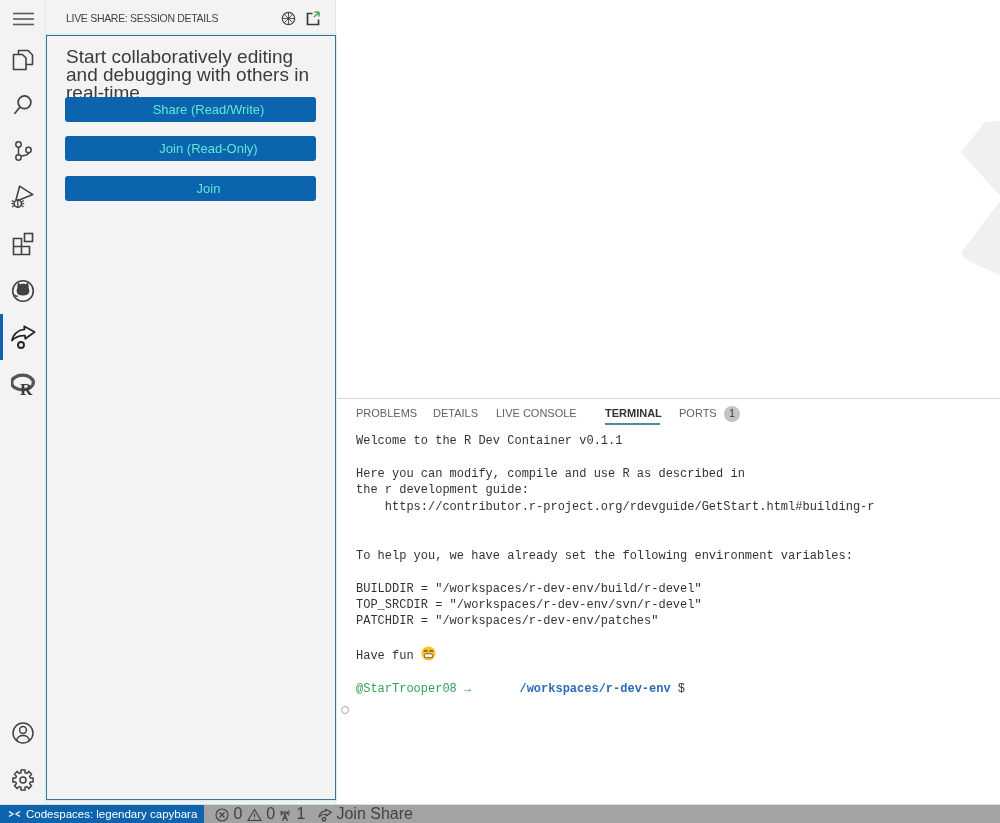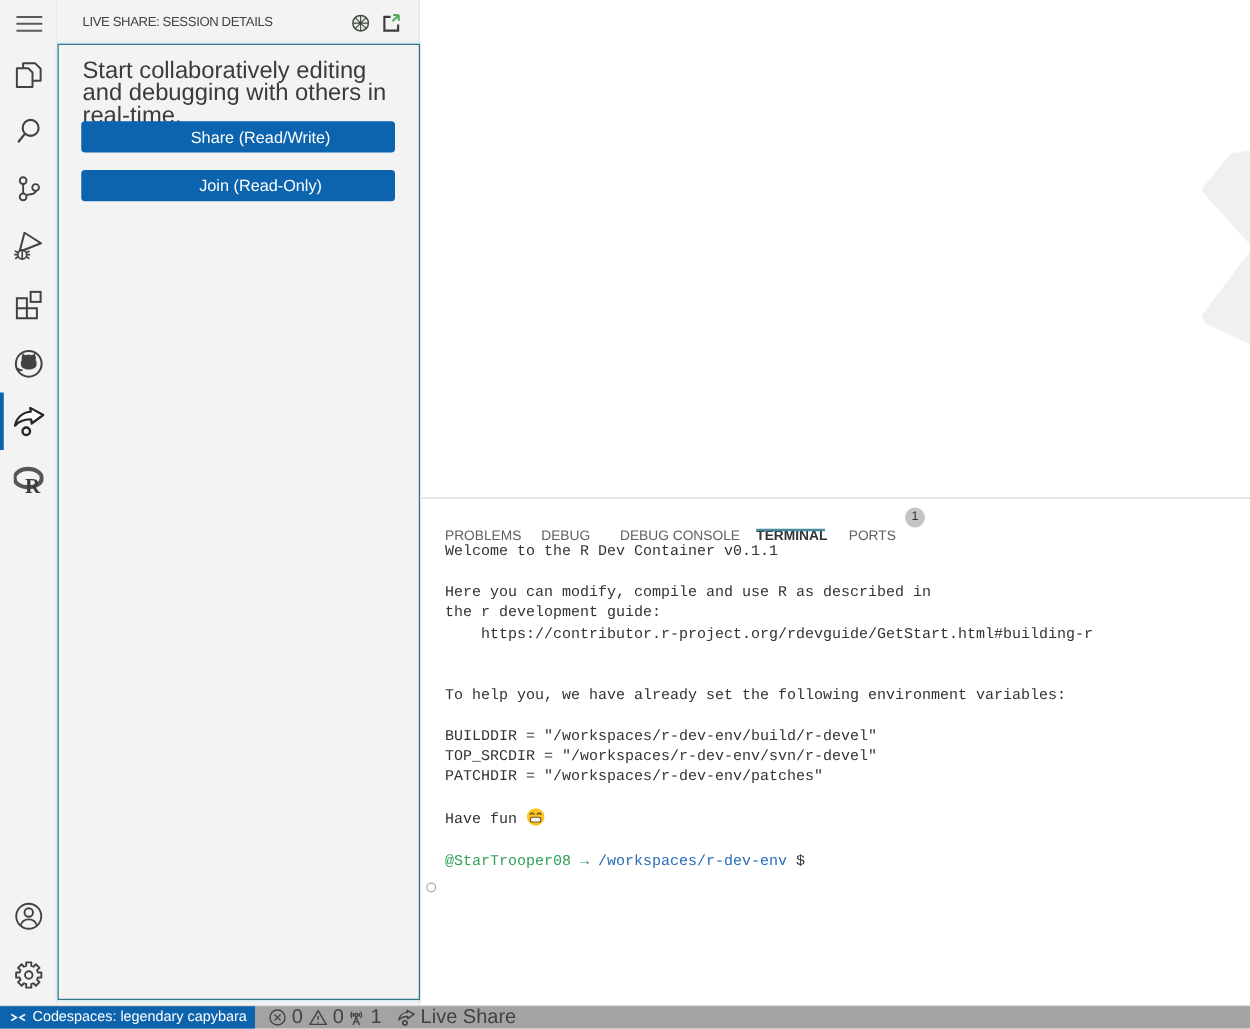--- a/index.html
+++ b/index.html
@@ -14,39 +14,39 @@
   #activeBar { left:0; top:314px; width:3px; height:46px; background:#0d62ae; }
 
   
   #sidebar { left:46px; top:0; width:290px; height:805px; background:#f3f3f3;
     border-right:1px solid #e2e2e2; }
   #sbtitle { left:66px; top:12px; font-size:10.5px; color:#424242; letter-spacing:-0.3px; }
   #focusbox { left:46px; top:35px; width:290px; height:765px;
     border:1.5px solid #38758a; box-shadow:0 0 0 1.5px #d9edf5; background:#f3f3f3; }
   #intro { left:66px; top:49px; width:252px; font-size:19px; line-height:18px; color:#3b3b3b; }
   .btn { position:absolute; left:65px; width:251px; height:25px; background:#0c63ae;
-    border-radius:3px; color:#ffffff; font-size:13px; text-align:center; line-height:25px;padding-left:36px; }
+    border-radius:3px; color:#5eead4; font-size:13px; text-align:center; line-height:25px;padding-left:36px; }
 
   
   #editor { left:337px; top:0; width:663px; height:398px; background:#fff; }
 
   
   #panel { left:337px; top:398px; width:663px; height:407px; background:#fff;
     border-top:1px solid #d8d8d8; }
-  .tab { position:absolute; top:423px; font-size:11px; color:#616161; letter-spacing:0; }
+  .tab { position:absolute; top:407px; font-size:11px; color:#616161; letter-spacing:0; }
   #tabterm { color:#333;font-weight:bold; }
   #termline { left:605px; top:423px; width:55px; height:2px; background:#4a8ba0; }
   #badge { left:724px; top:406px; width:16px; height:16px; border-radius:50%;
     background:#c4c4c4; color:#333; font-size:10px; text-align:center; line-height:16px; }
 
   #term { left:356px; top:433px; font-family:"Liberation Mono", monospace;
     font-size:12px; line-height:16.4px; color:#333; white-space:pre; }
   .g { color:#33a058;text-align:center; }
   .t { color:#2f9577; }
-  .b { color:#2a6cb8; font-weight:normal; }
+  .b { color:#2a6cb8; font-weight:bold;margin-left:41px; }
   #promptdot { left:341px; top:706px; width:8px; height:8px; border:1.5px solid #aaa;
     border-radius:50%; }
 
   
   #status { left:0; top:804px; width:1000px; height:19px; background:#a3a3a3;
     border-top:1px solid #dcdcdc; }
   #remote { left:0; top:0; width:204px; height:18px; background:#0e63ad; color:#fff; font-size:11.5px; line-height:18px; }
   .sitem { position:absolute; top:0; height:18px; font-size:16px; color:#424242;
     line-height:18px; }
 </style>
@@ -131,33 +131,34 @@
   </svg>
   <svg class="abs" style="left:305px; top:10px" width="16" height="16" viewBox="0 0 16 16">
     <path d="M13.5 9.5 v5 h-11 v-11 h5" fill="none" stroke="#3b3b3b" stroke-width="1.7"></path>
     <path d="M9 7 L14 2 M14 2 h-4.5 M14 2 v4.5" stroke="#56ab5a" stroke-width="1.7" fill="none"></path>
   </svg>
 
   <div id="focusbox" class="abs"></div>
   <div id="intro" class="abs" style="top:48px">Start collaboratively editing and debugging with&nbsp;others in real-time.</div>
   <div class="btn" style="top:97px">Share (Read/Write)</div>
   <div class="btn" style="top:136px">Join (Read-Only)</div>
+  <div class="btn" style="top:176px">Join</div>
 
   <div id="editor" class="abs"></div>
   <svg class="abs" style="left:960px; top:110px" width="40" height="170" viewBox="0 0 40 170">
     <g fill="#f0f0f0" stroke="#f0f0f0" stroke-width="5" stroke-linejoin="round">
       <path d="M4 42 L26 15 L40 13 L40 82 Z"></path>
       <path d="M4 143 L40 95 L40 163 L7 147 Z"></path>
     </g>
   </svg>
 
   <div id="panel" class="abs"></div>
   <div class="tab abs" style="left:356px">PROBLEMS</div>
-  <div class="tab abs" style="left:433px">DEBUG</div>
-  <div class="tab abs" style="left:496px">DEBUG CONSOLE</div>
+  <div class="tab abs" style="left:433px">DETAILS</div>
+  <div class="tab abs" style="left:496px">LIVE CONSOLE</div>
   <div class="tab abs" style="left:605px" id="tabterm">TERMINAL</div>
   <div class="tab abs" style="left:679px">PORTS</div>
   <div id="termline" class="abs"></div>
   <div id="badge" class="abs">1</div>
 
   <div id="term" class="abs">Welcome to the R Dev Container v0.1.1
 
 Here you can modify, compile and use R as described in
 the r development guide:
     https://contributor.r-project.org/rdevguide/GetStart.html#building-r
@@ -203,17 +204,17 @@
           <circle cx="7" cy="5" r="1.2"></circle>
           <path d="M7 6.5 L4.5 13 M7 6.5 L9.5 13 M5.3 10.5 h3.4 M3.5 7.5 a5 5 0 0 1 0-5 M10.5 2.5 a5 5 0 0 1 0 5 M4.9 6.3 a3 3 0 0 1 0-2.8 M9.1 3.5 a3 3 0 0 1 0 2.8"></path>
         </svg>
       <span> 1</span>
     </div>
     <div class="sitem" style="left:318px">
       <svg style="vertical-align:-3px" width="14" height="14" viewBox="0 0 26 26" fill="none" stroke="#424242">
           <path d="M2 16.5 C3.2 10 8.5 5.6 14.6 5.4 L14.2 2.3 L24.6 8 L15.3 14.8 L15 11.6 C10 11.4 5 13.2 2 16.5 Z" stroke-width="2.2" stroke-linejoin="round"></path>
           <circle cx="11" cy="21" r="3.2" stroke-width="2.4"></circle>
         </svg>
-      <span> Live Share</span>
+      <span> Join Share</span>
     </div>
   </div>
 
 </div>
 
 </body></html>

